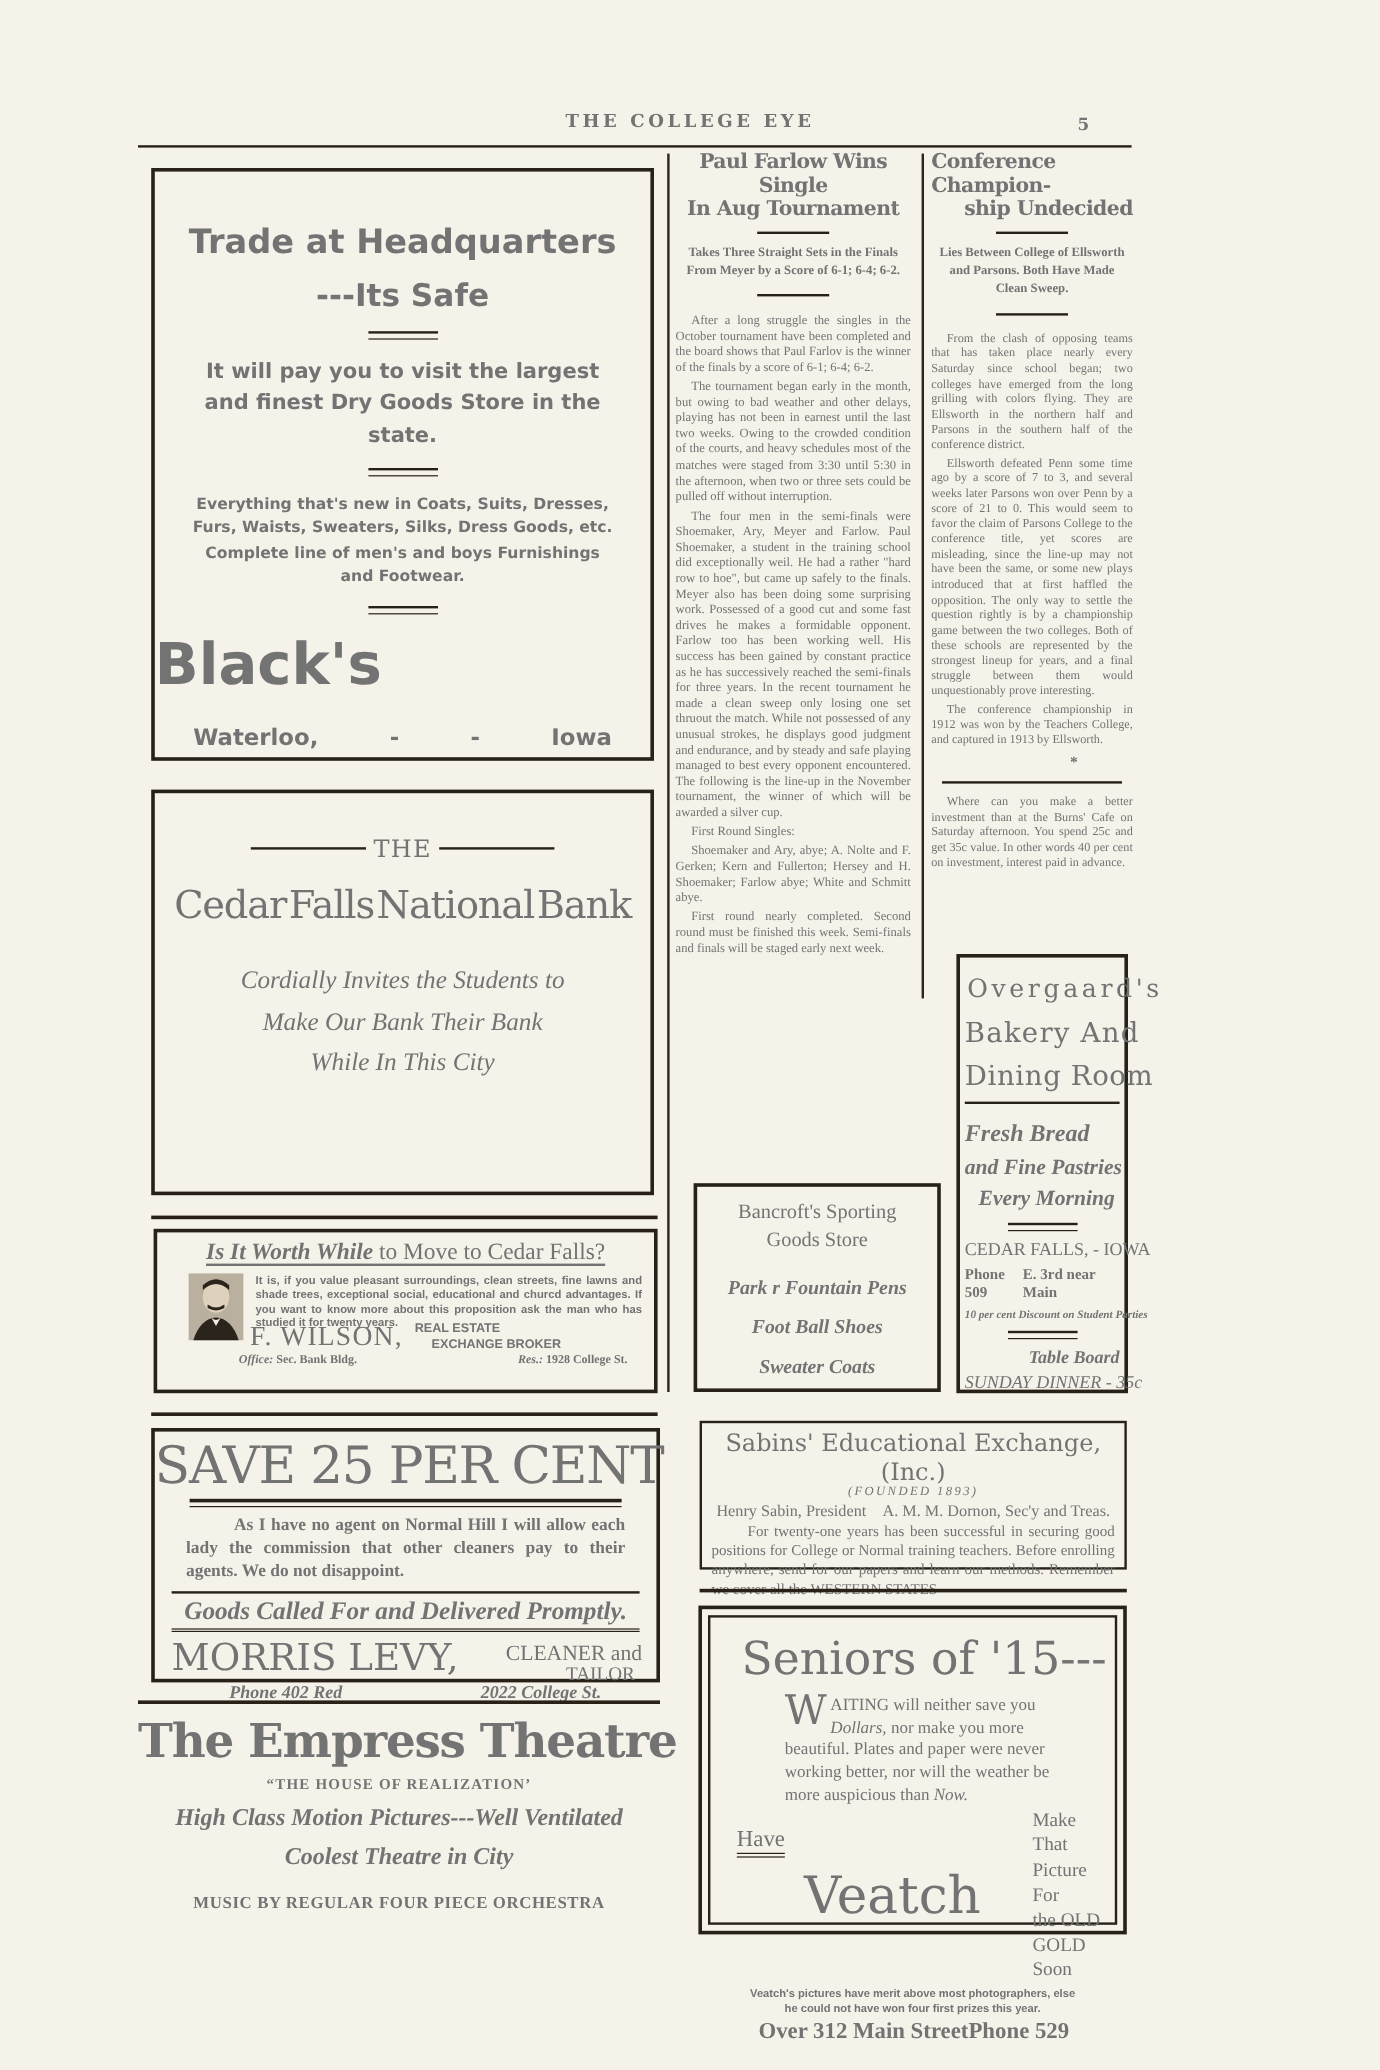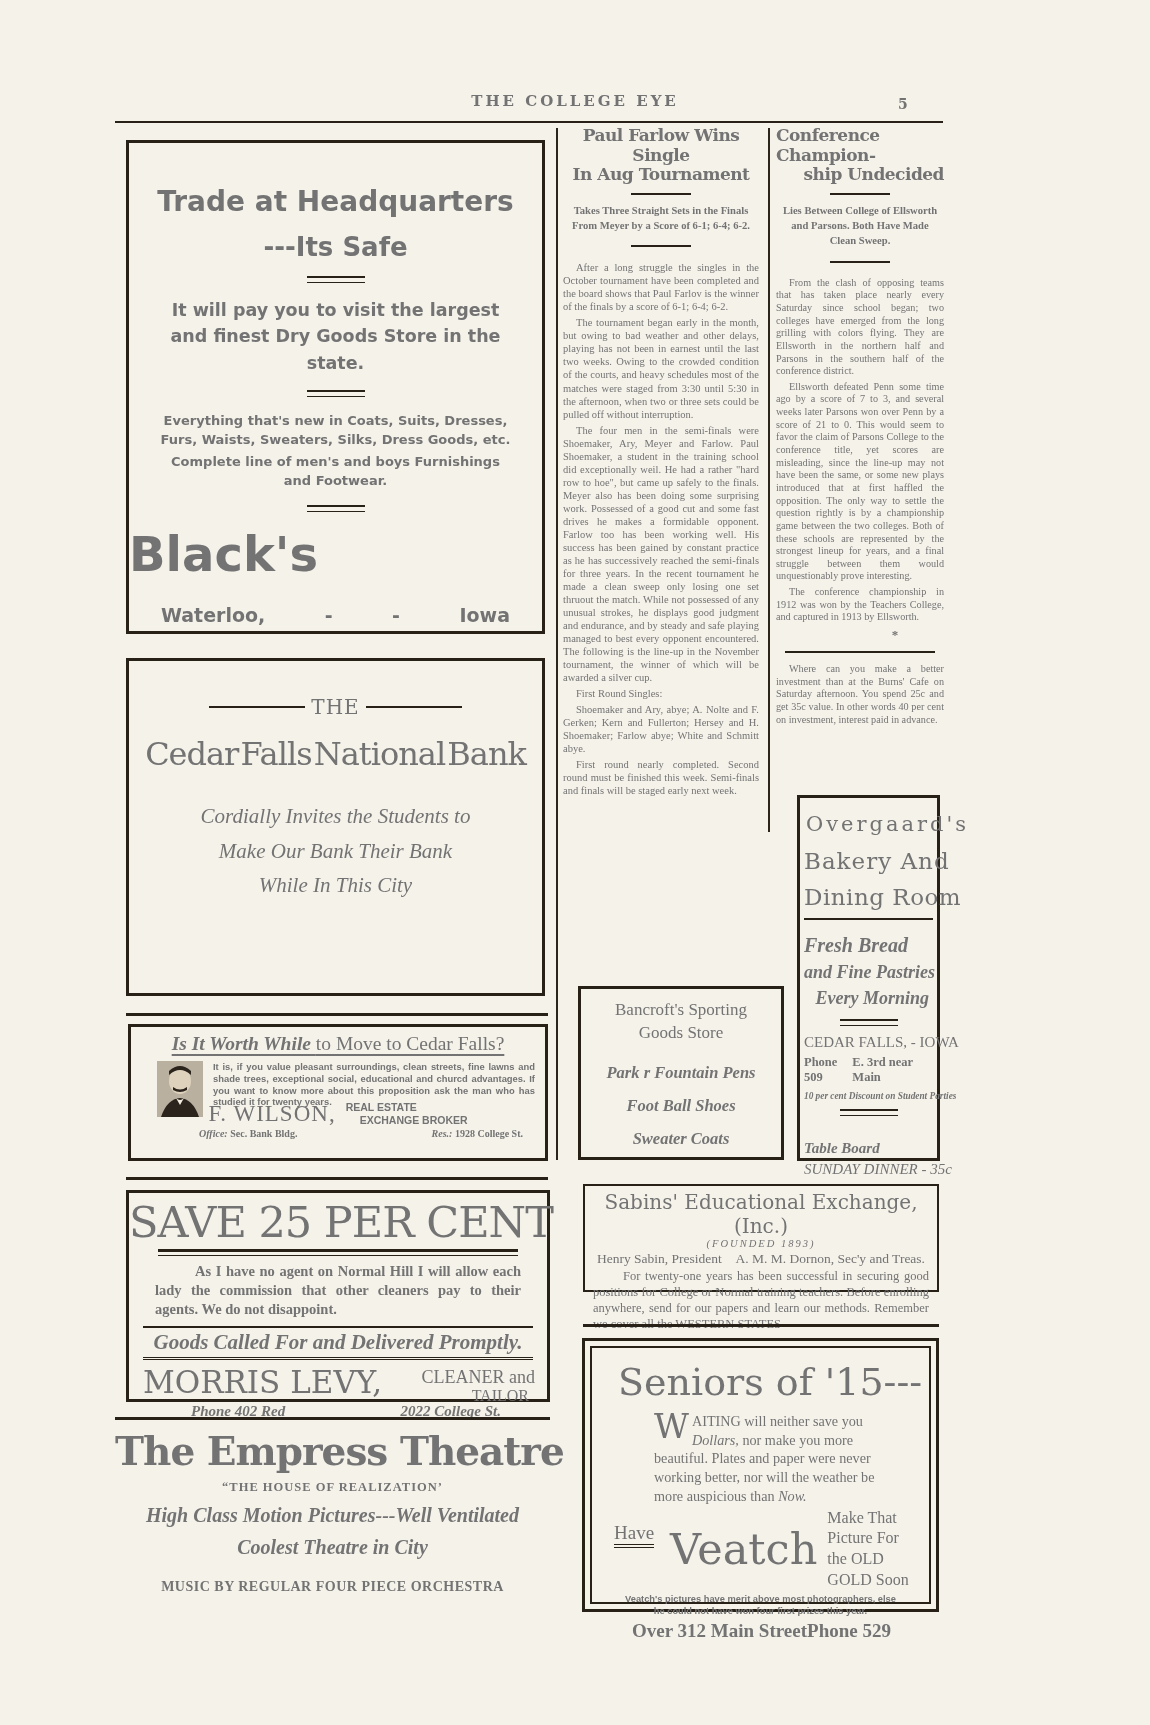--- a/index.html
+++ b/index.html
@@ -101,43 +101,43 @@
   .ov-name{font-family:"DejaVu Serif",serif;font-size:21px;letter-spacing:3px;margin:14px 0 0 2px;white-space:nowrap;}
   .ov-l1{font-family:"DejaVu Serif",serif;font-size:23px;letter-spacing:1px;margin-top:12px;white-space:nowrap;}
   .ov-l2{font-family:"DejaVu Serif",serif;font-size:23px;letter-spacing:0.5px;margin-top:10px;
          border-bottom:2px solid #272118;padding-bottom:8px;white-space:nowrap;}
   .ov-f1{font-style:italic;font-weight:bold;font-size:20px;margin-top:14px;}
   .ov-f2{font-style:italic;font-weight:bold;font-size:18px;margin-top:5px;text-align:center;white-space:nowrap;}
   .ov-f3{font-style:italic;font-weight:bold;font-size:18px;margin-top:5px;text-align:right;padding-right:4px;}
   .ov-city{font-size:15px;margin-top:8px;white-space:nowrap;}
   .ov-phone{display:flex;justify-content:space-between;font-weight:bold;font-size:12.5px;margin-top:4px;}
   .ov-disc{font-style:italic;font-weight:bold;font-size:9.3px;text-align:center;margin-top:6px;white-space:nowrap;}
-  .ov-board{font-style:italic;font-weight:bold;font-size:15px;text-align:left;margin-top:24px;}
+  .ov-board{font-style:italic;font-weight:bold;font-size:15px;text-align:right;margin-top:8px;}
   .ov-dinner{font-style:italic;font-size:15px;margin-top:4px;white-space:nowrap;}
 
   
-  .sabins{left:583px;top:1184px;width:356px;height:108px;border-width:2px;padding:4px 8px;}
+  .sabins{left:583px;top:1184px;width:356px;height:124px;border-width:2px;padding:4px 8px;}
   .sab-name{font-family:"DejaVu Serif",serif;font-size:20px;text-align:center;}
   .sab-found{font-style:italic;font-size:10.5px;letter-spacing:2px;text-align:center;}
   .sab-off{display:flex;justify-content:space-between;font-size:13.5px;font-weight:500;padding:2px 4px 0;}
   .sab-pitch{font-size:12.5px;line-height:1.27;text-align:justify;text-indent:30px;margin-top:2px;}
   .sab-bottom{display:flex;justify-content:space-between;font-size:14.5px;padding:1px 4px 0;}
   .sabins-underline{left:583px;top:1324px;width:356px;height:3px;background:#272118;}
 
   
   .seniors{left:582px;top:1338px;width:357px;height:274px;padding:5px;}
   .sen-inner{border:2px solid #272118;height:100%;box-sizing:border-box;padding:6px 0;}
   .sen-head{font-family:"DejaVu Serif",serif;font-size:38px;margin:6px 0 0 26px;white-space:nowrap;}
   .sen-body{font-size:14.2px;line-height:1.32;margin:8px 26px 0 62px;}
   .sen-drop{float:left;font-family:"DejaVu Serif",serif;font-size:34px;line-height:0.85;padding-right:3px;}
   .sen-it{font-style:italic;}
   .sen-row{display:flex;align-items:center;margin:2px 10px 0 22px;}
   .sen-have{font-size:19px;border-bottom:4px double #272118;align-self:flex-start;margin-top:14px;}
   .sen-veatch{font-family:"DejaVu Serif",serif;font-size:43px;margin:0 10px 0 16px;}
-  .sen-cta{font-size:16px;line-height:1.3;font-weight:500;}
+  .sen-cta{font-size:16px;line-height:1.3;font-weight:500;margin-left:33px;}
   .sen-fine{font-family:"Liberation Sans",sans-serif;font-weight:bold;font-size:9.3px;line-height:1.35;
             text-align:center;margin:2px 30px 0;}
   .sen-bottom{display:flex;justify-content:center;align-items:baseline;padding:2px 14px 0 16px;
               font-weight:bold;font-size:19px;}
   .sen-bottom .ph{font-size:19px;}
 </style>
 </head>
 <body>
 
 <div id="page">

